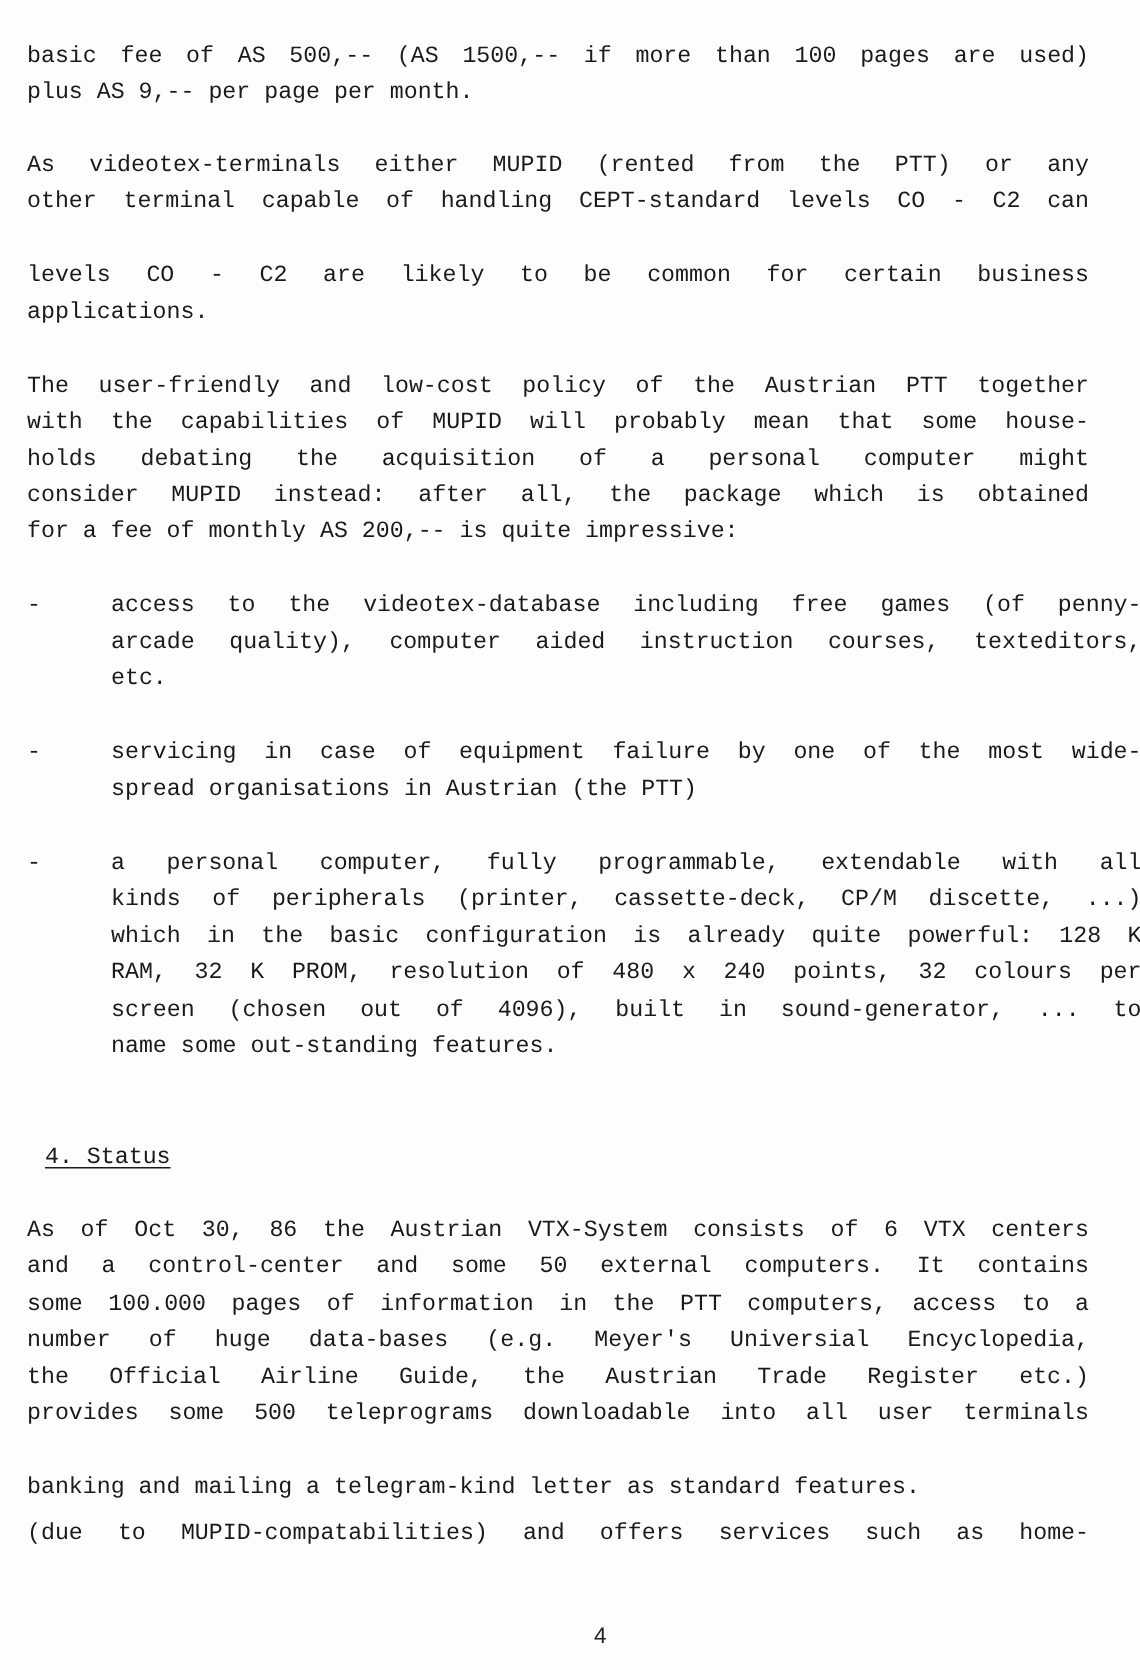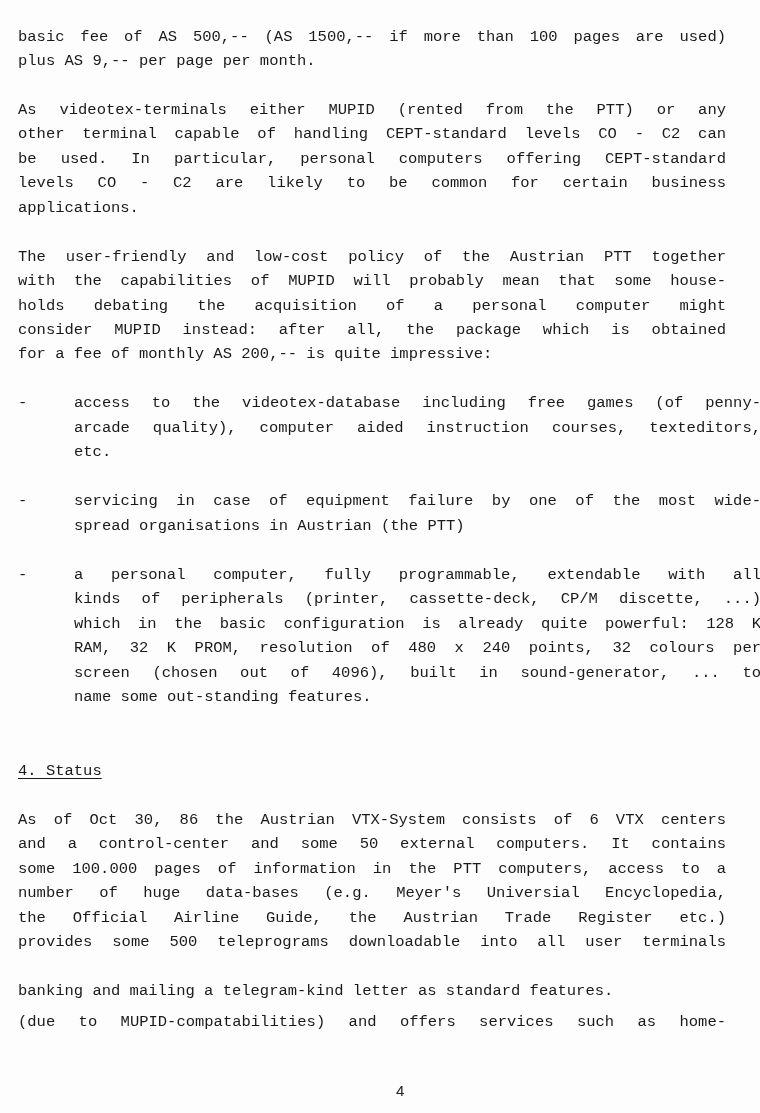--- a/index.html
+++ b/index.html
@@ -10,37 +10,36 @@
     }
     .page { position: absolute; left: 0; top: 0; width: 608px; height: 1113px; border-radius: 14px; }
     .line {
       position: absolute; left: 18px; width: 708px;
       font-size: 15.5px; line-height: 20px; height: 20px;
       white-space: nowrap; text-align: justify; text-align-last: justify;
       letter-spacing: 0px;
     }
     .line.last { text-align-last: left; }
     .line.indent { left: 39px; width: 687px; margin-left: 35px; }
-    .line.heading { text-decoration: underline; text-underline-offset: 3px; text-align-last: left; }
+    .line.heading { text-decoration: underline; text-underline-offset: 3px; text-align-last: left; margin-left: 12px; }
     .page-number {
       position: absolute; left: 396px; top: 1082px;
       font-family: "Liberation Sans", sans-serif; font-size: 15px; color: #222;
     }
   </style>
 </head>
 <body>
 
 <div class="page">
 
   <div class="line" style="top:27px">basic fee of AS 500,-- (AS 1500,-- if more than 100 pages are used)</div>
   <div class="line last" style="top:51px">plus AS 9,-- per page per month.</div>
 
   <div class="line" style="top:100px">As  videotex-terminals  either MUPID (rented from the PTT)  or  any</div>
   <div class="line" style="top:124px">other terminal capable of handling CEPT-standard levels CO - C2 can</div>
-  <div class="line" style="top:149px">be used.  In particular,  personal computers offering CEPT-standard</div>
   <div class="line" style="top:173px">levels  CO  - C2  are  likely to be  common  for  certain  business</div>
   <div class="line last" style="top:198px">applications.</div>
 
   <div class="line" style="top:247px">The user-friendly and low-cost policy of the Austrian PTT  together</div>
   <div class="line" style="top:271px">with  the capabilities of MUPID will probably mean that some house-</div>
   <div class="line" style="top:296px">holds  debating  the  acquisition  of  a  personal  computer  might</div>
   <div class="line" style="top:320px">consider MUPID instead:  after all,  the package which is  obtained</div>
   <div class="line last" style="top:344px">for a fee of monthly AS 200,-- is quite impressive:</div>
 
   <div class="line last" style="top:393px; width:20px;">-</div>

